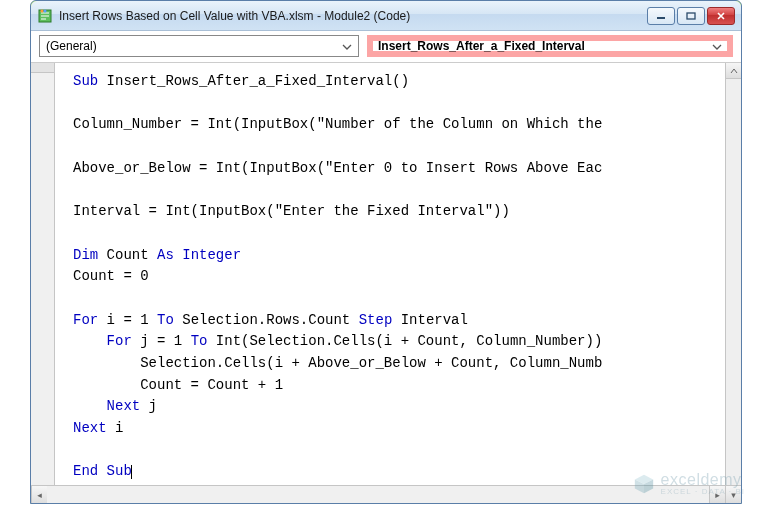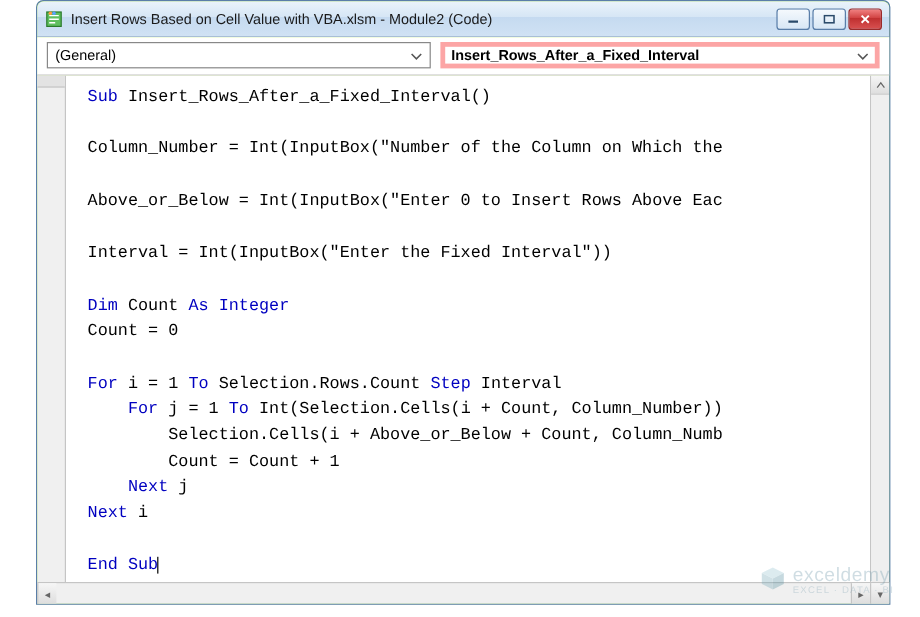--- a/index.html
+++ b/index.html
@@ -83,21 +83,21 @@
     display: flex;
     align-items: center;
     padding: 0 6px;
     font-size: 12px;
     cursor: pointer;
     position: relative;
   }
   .combo-left { flex: 0 0 320px; }
   .combo-right {
     flex: 1;
-    border: 4px solid #fca5a5;
+    border: 6px solid #fca5a5;
     font-weight: bold;
     padding: 0 5px;
   }
   .combo .arrow {
     margin-left: auto;
     color: #555;
   }
   .code-wrap {
     flex: 1;
     display: flex;
@@ -157,20 +157,21 @@
     border-left: 1px solid #c5c5c5;
     background: linear-gradient(#f6f6f6,#dedede);
     display: flex; align-items:center; justify-content:center;
     font-size: 9px; color:#666;
   }
   .watermark {
     position: absolute;
     right: 22px;
     bottom: 18px;
     display: flex;
+    align-items: center;
     gap: 6px;
     opacity: 0.35;
     pointer-events: none;
   }
   .wm-cube {
     width: 22px; height: 22px;
   }
   .wm-text { font-size: 16px; color: #7aa0b0; font-weight: 500; letter-spacing: .5px; }
   .wm-sub { font-size: 8px; color: #8aaab8; letter-spacing: 1px; margin-top:-2px;}
   .cursor-line {

